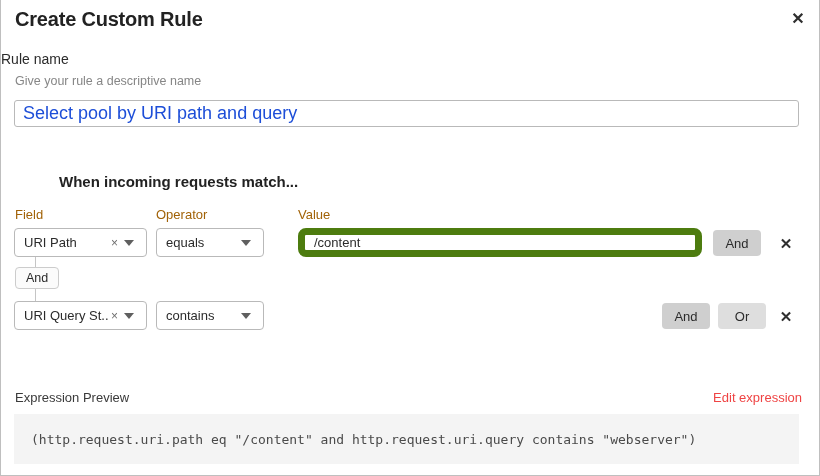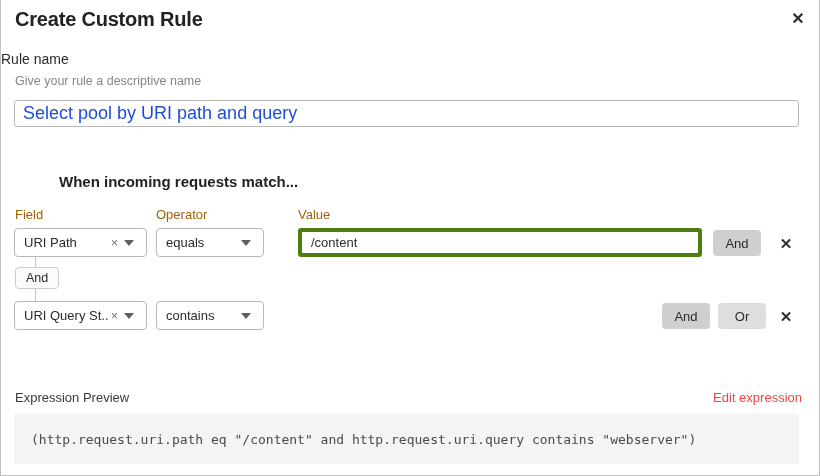--- a/index.html
+++ b/index.html
@@ -137,22 +137,22 @@
     margin-right: 12px;
     border-left: 5px solid transparent;
     border-right: 5px solid transparent;
     border-top: 6px solid #5f5f5f;
   }
   .value-input {
     position: absolute;
     left: 297px;
     height: 29px;
     box-sizing: border-box;
-    border: 4px solid #4d7c0f;
-    border-radius: 3px;
+    border: 7px solid #4d7c0f;
+    border-radius: 8px;
     background: #fff;
     font-family: "Liberation Sans", sans-serif;
     font-size: 13px;
     color: #2b2b2b;
     padding: 0 9px;
     outline: none;
   }
   .value-row1 { width: 404px; }
   .value-row2 { width: 355px; }
 

